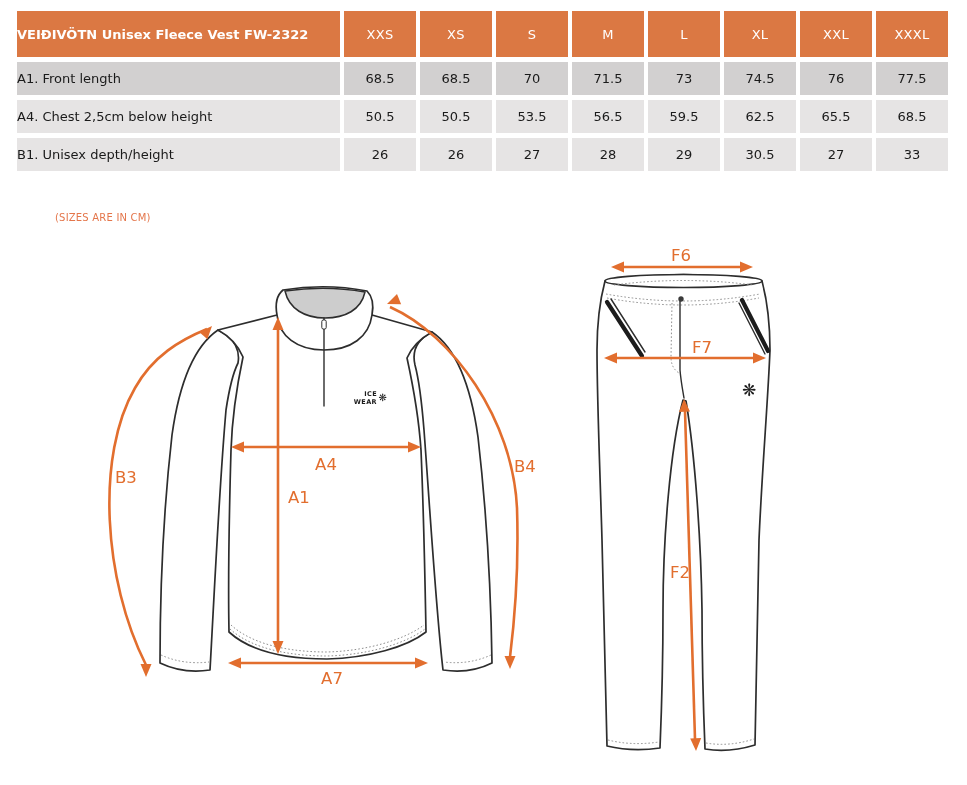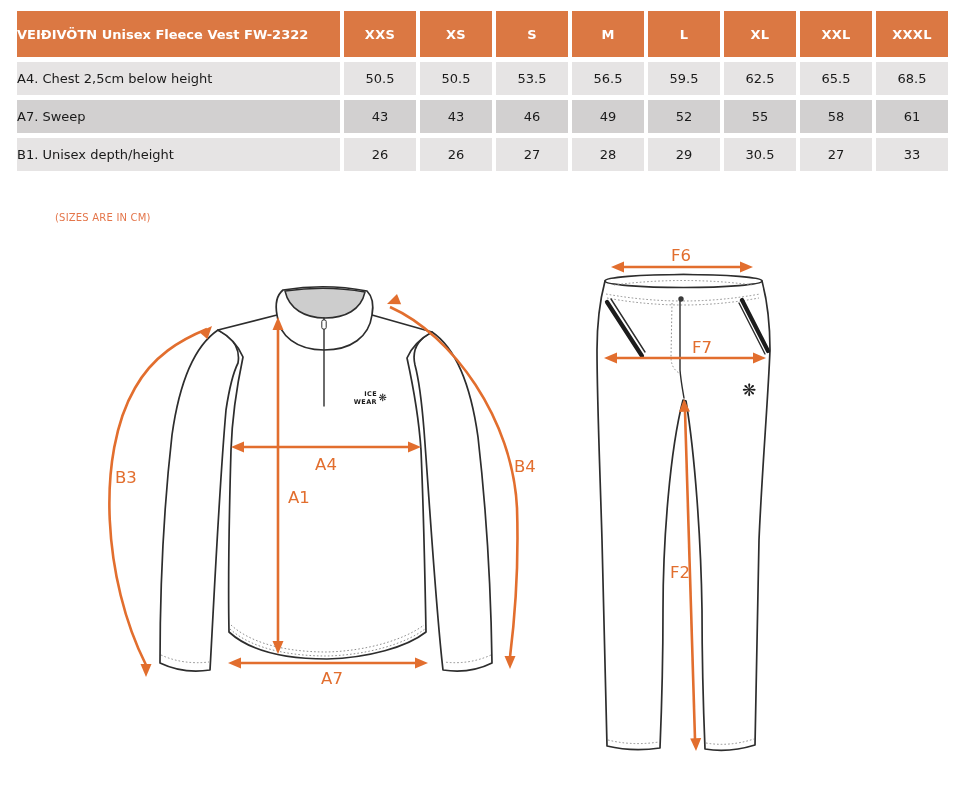--- a/index.html
+++ b/index.html
@@ -15,21 +15,21 @@
     position:absolute;left:13px;top:6px;
     border-collapse:separate;border-spacing:4px 5px;table-layout:fixed;
   }
   table.size-table th,table.size-table td{padding:0;font-size:13px;overflow:hidden;white-space:nowrap;}
   th.title-cell{
     width:323px;height:46px;background:var(--header-bg,#DB7843);color:#fff;
     text-align:left;padding-left:38px;font-weight:bold;margin-left:32px;
   }
   th.size-cell{
     width:72px;height:46px;background:var(--header-bg,#DB7843);color:#fff;
-    text-align:center;font-weight:bold;letter-spacing:.3px;
+    text-align:center;font-weight:normal;letter-spacing:.3px;
   }
   td.label-cell{height:33px;text-align:left;padding-left:38px;}
   td.value-cell{height:33px;text-align:center;}
   tr.row-dark td{background:var(--row-dark,#D2D0D0);}
   tr.row-light td{background:var(--row-light,#E6E4E4);}
   .units-note{
     position:absolute;left:55px;top:212px;font-size:10px;letter-spacing:.2px;
     color:var(--note,#E4764B);
   }
   svg.diagrams{position:absolute;left:0;top:240px;}
@@ -58,42 +58,42 @@
         <th class="size-cell">XS</th>
         <th class="size-cell">S</th>
         <th class="size-cell">M</th>
         <th class="size-cell">L</th>
         <th class="size-cell">XL</th>
         <th class="size-cell">XXL</th>
         <th class="size-cell">XXXL</th>
       </tr>
     </thead>
     <tbody>
+      <tr class="row-dark">
+        <td class="label-cell">A1. Front length</td>
+        <td class="value-cell">68.5</td>
+        <td class="value-cell">68.5</td>
+        <td class="value-cell">70</td>
+        <td class="value-cell">71.5</td>
+        <td class="value-cell">73</td>
+        <td class="value-cell">74.5</td>
+        <td class="value-cell">76</td>
+        <td class="value-cell">77.5</td>
+      </tr>
       <tr class="row-light">
         <td class="label-cell">A4. Chest 2,5cm below height</td>
         <td class="value-cell">50.5</td>
         <td class="value-cell">50.5</td>
         <td class="value-cell">53.5</td>
         <td class="value-cell">56.5</td>
         <td class="value-cell">59.5</td>
         <td class="value-cell">62.5</td>
         <td class="value-cell">65.5</td>
         <td class="value-cell">68.5</td>
       </tr>
-      <tr class="row-dark">
-        <td class="label-cell">A7. Sweep</td>
-        <td class="value-cell">43</td>
-        <td class="value-cell">43</td>
-        <td class="value-cell">46</td>
-        <td class="value-cell">49</td>
-        <td class="value-cell">52</td>
-        <td class="value-cell">55</td>
-        <td class="value-cell">58</td>
-        <td class="value-cell">61</td>
-      </tr>
       <tr class="row-light">
         <td class="label-cell">B1. Unisex depth/height</td>
         <td class="value-cell">26</td>
         <td class="value-cell">26</td>
         <td class="value-cell">27</td>
         <td class="value-cell">28</td>
         <td class="value-cell">29</td>
         <td class="value-cell">30.5</td>
         <td class="value-cell">27</td>
         <td class="value-cell">33</td>

